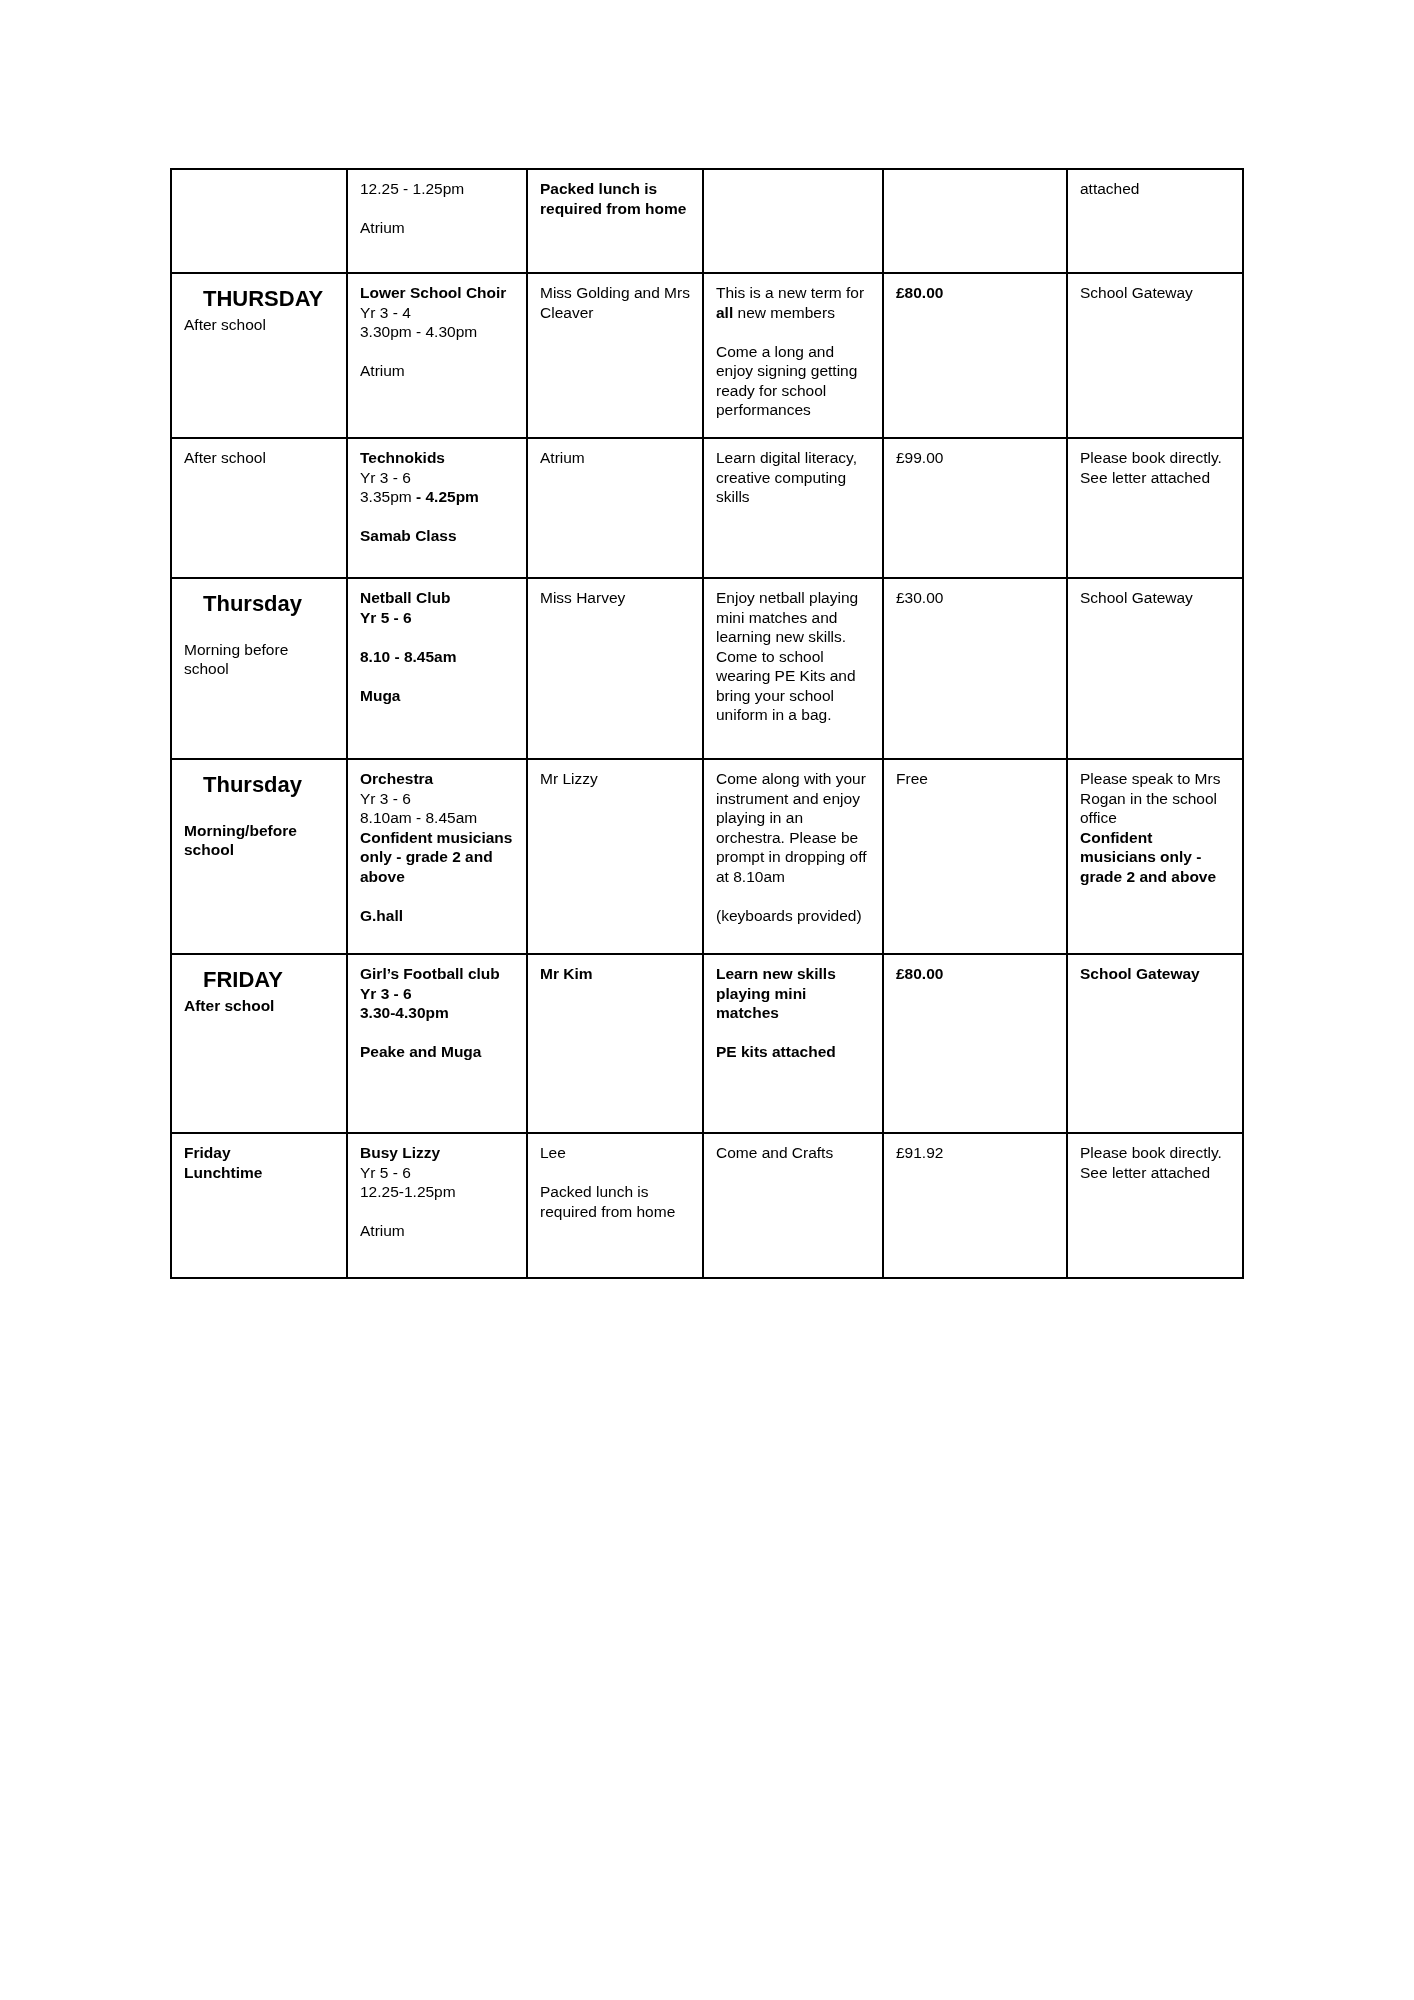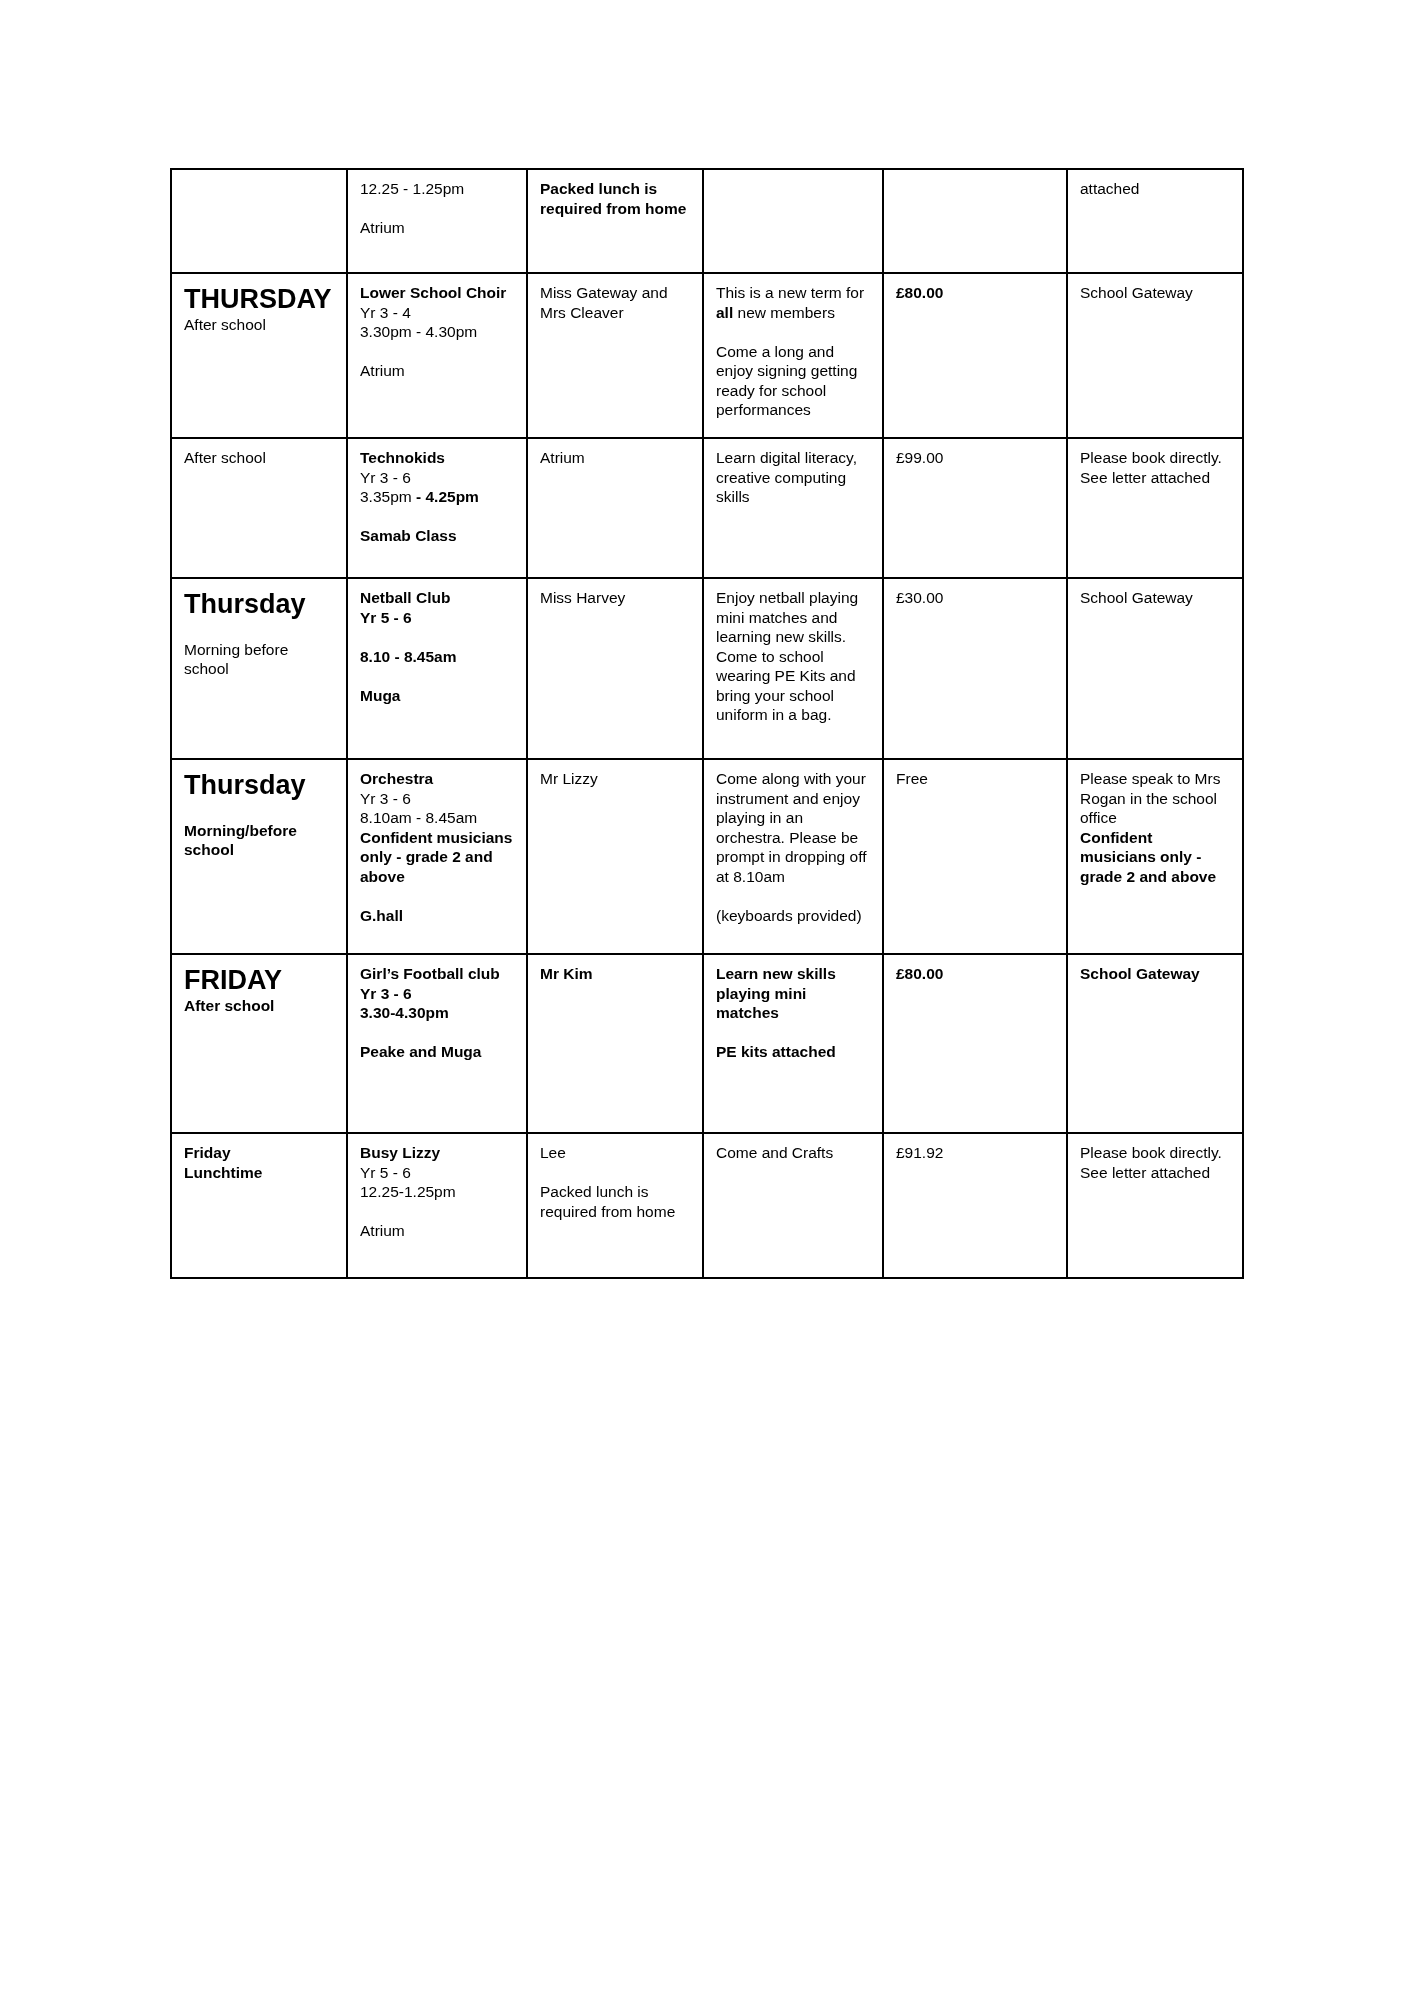--- a/index.html
+++ b/index.html
@@ -46,24 +46,25 @@
   tr:nth-child(4) { height: 181px; }
   tr:nth-child(5) { height: 195px; }
   tr:nth-child(6) { height: 179px; }
   tr:nth-child(7) { height: 145px; }
   .line {
     white-space: pre-wrap; 
   }
   .line.empty { min-height: 19.5px; }
   .b { font-weight: bold; }
   .day-lg {
-    font-size: 27px;
+    font-size: 22px;
     line-height: 32px;
     font-weight: bold;
     letter-spacing: 0px;
+    margin-left: 19px;
   }
 </style>
 </head>
 <body>
 
 <div class="page">
   <table class="clubs-table">
     <colgroup>
       <col class="c-day">
       <col class="c-club">
@@ -95,21 +96,21 @@
             <div class="line"><span>After school</span></div>
           </td>
           <td>
             <div class="line"><span class="b">Lower School Choir</span></div>
             <div class="line"><span>Yr 3 - 4</span></div>
             <div class="line"><span>3.30pm - 4.30pm</span></div>
             <div class="line empty">&nbsp;</div>
             <div class="line"><span>Atrium</span></div>
           </td>
           <td>
-            <div class="line"><span>Miss Gateway and Mrs Cleaver</span></div>
+            <div class="line"><span>Miss Golding and Mrs Cleaver</span></div>
           </td>
           <td>
             <div class="line"><span>This is a new term for </span><span class="b">all</span><span> new members</span></div>
             <div class="line empty">&nbsp;</div>
             <div class="line"><span>Come a long and enjoy signing getting ready for school performances</span></div>
           </td>
           <td>
             <div class="line"><span class="b">£80.00</span></div>
           </td>
           <td>

